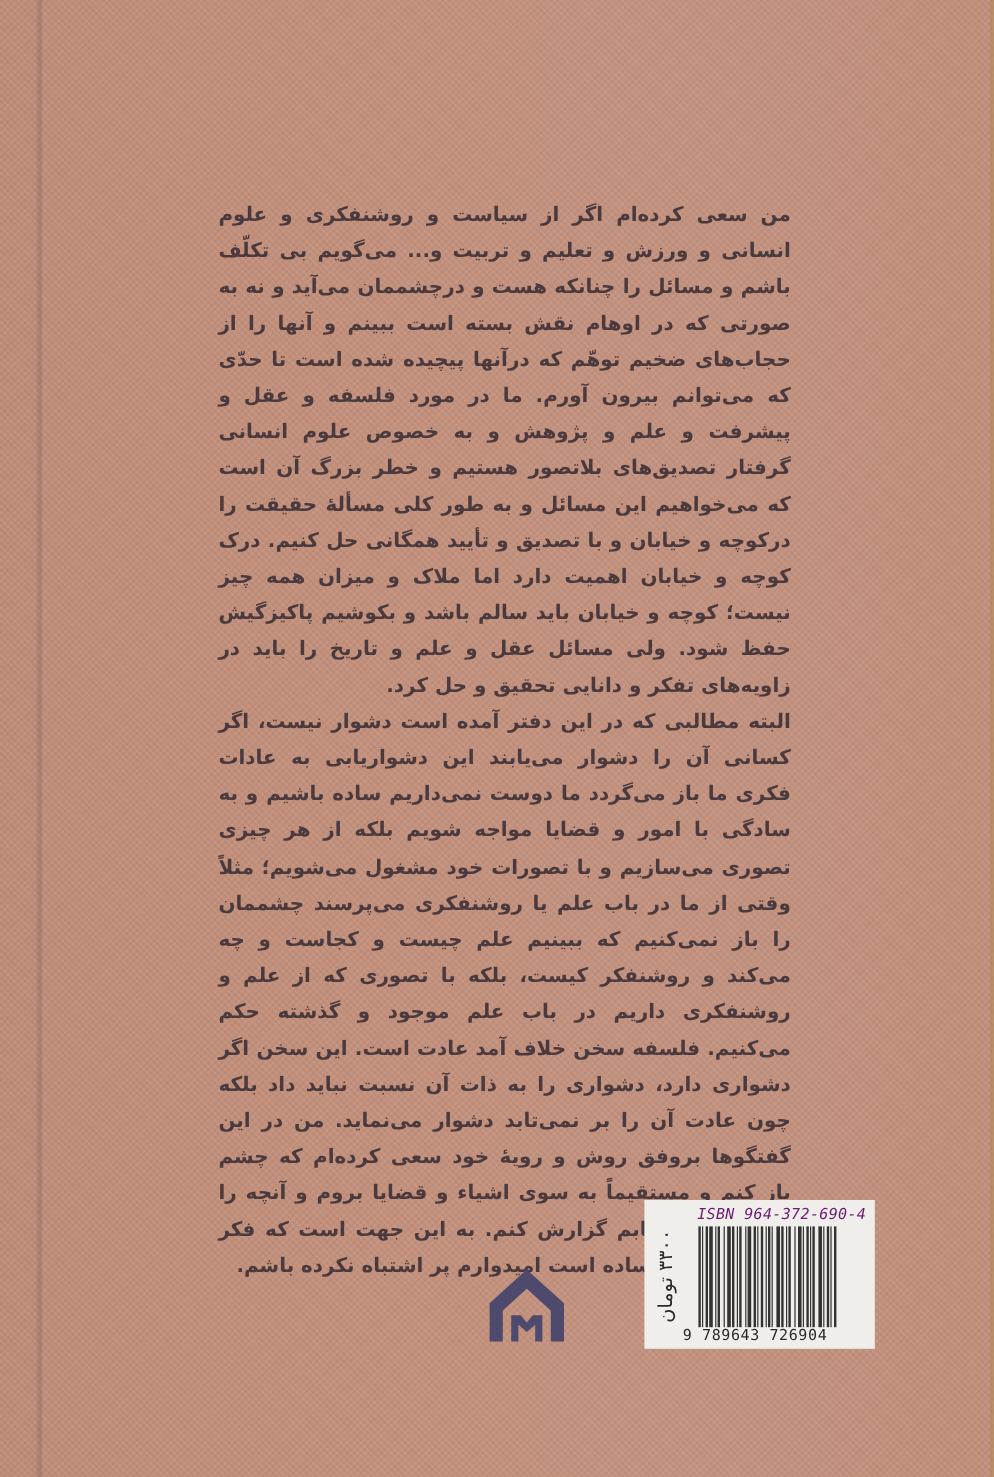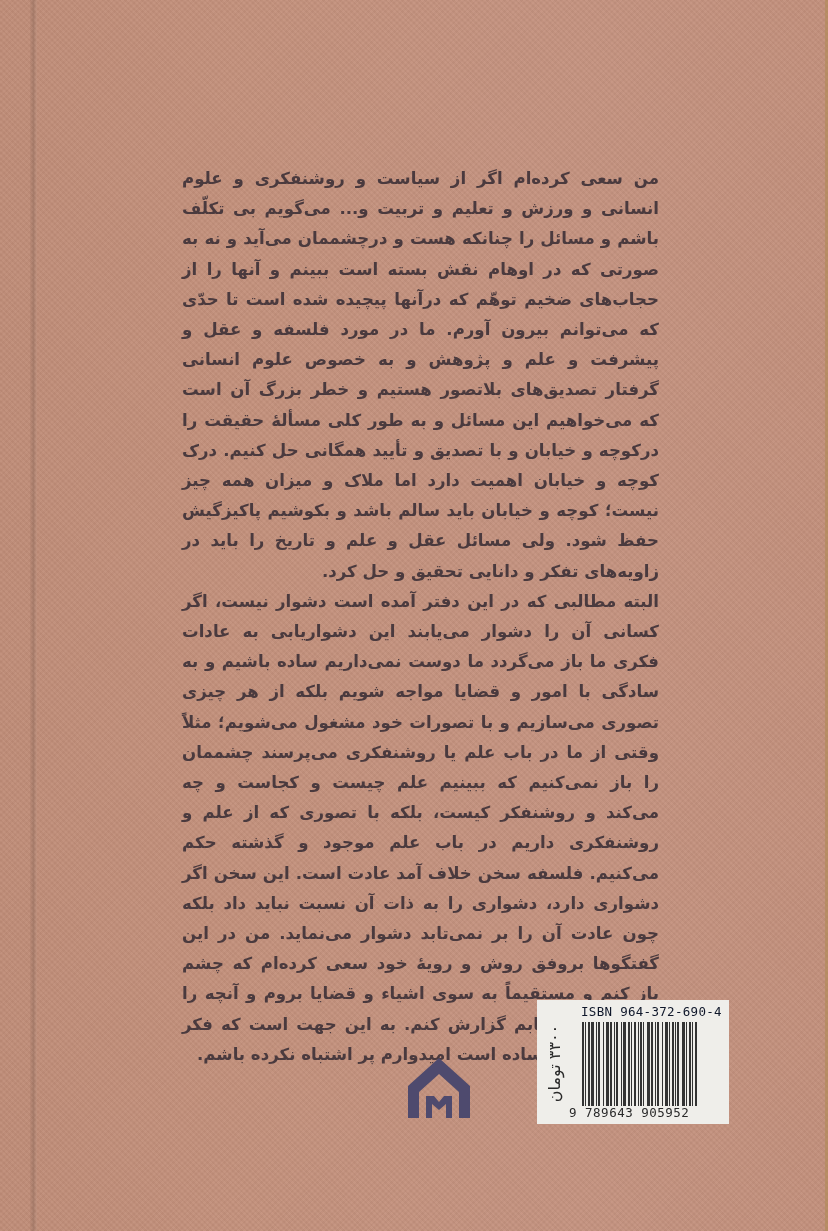--- a/index.html
+++ b/index.html
@@ -83,22 +83,23 @@
       height: 124px;
       background: #efeeea;
     }
     .isbn-text {
       position: absolute;
       left: 44px;
       top: 4px;
       font-family: "DejaVu Sans Mono", monospace;
       font-size: 12.5px;
       letter-spacing: 0.3px;
-      color: #0f172a;
+      color: #701a75;
       white-space: nowrap;
+      font-style: italic;
     }
     .price {
       position: absolute;
       left: 6px;
       top: 8px;
       width: 24px;
       height: 110px;
       display: flex;
       align-items: center;
       justify-content: center;
@@ -191,15 +192,15 @@
         <i style="width:1px;margin-right:2px"></i>
       <i style="width:2px;margin-right:1px"></i>
         <i style="width:1px;margin-right:1px"></i>
       <i style="width:2px;margin-right:3px"></i>
         <i style="width:3px;margin-right:1px"></i>
       <i style="width:1px;margin-right:2px"></i>
         <i style="width:2px;margin-right:1px"></i>
       <i style="width:1px;margin-right:2px"></i>
         <i style="width:2px;margin-right:1px"></i>
     </div>
-    <div class="barcode-digits">9 789643 905952</div>
+    <div class="barcode-digits">9 789643 726904</div>
   </div>
 </div>
 
 </body></html>

